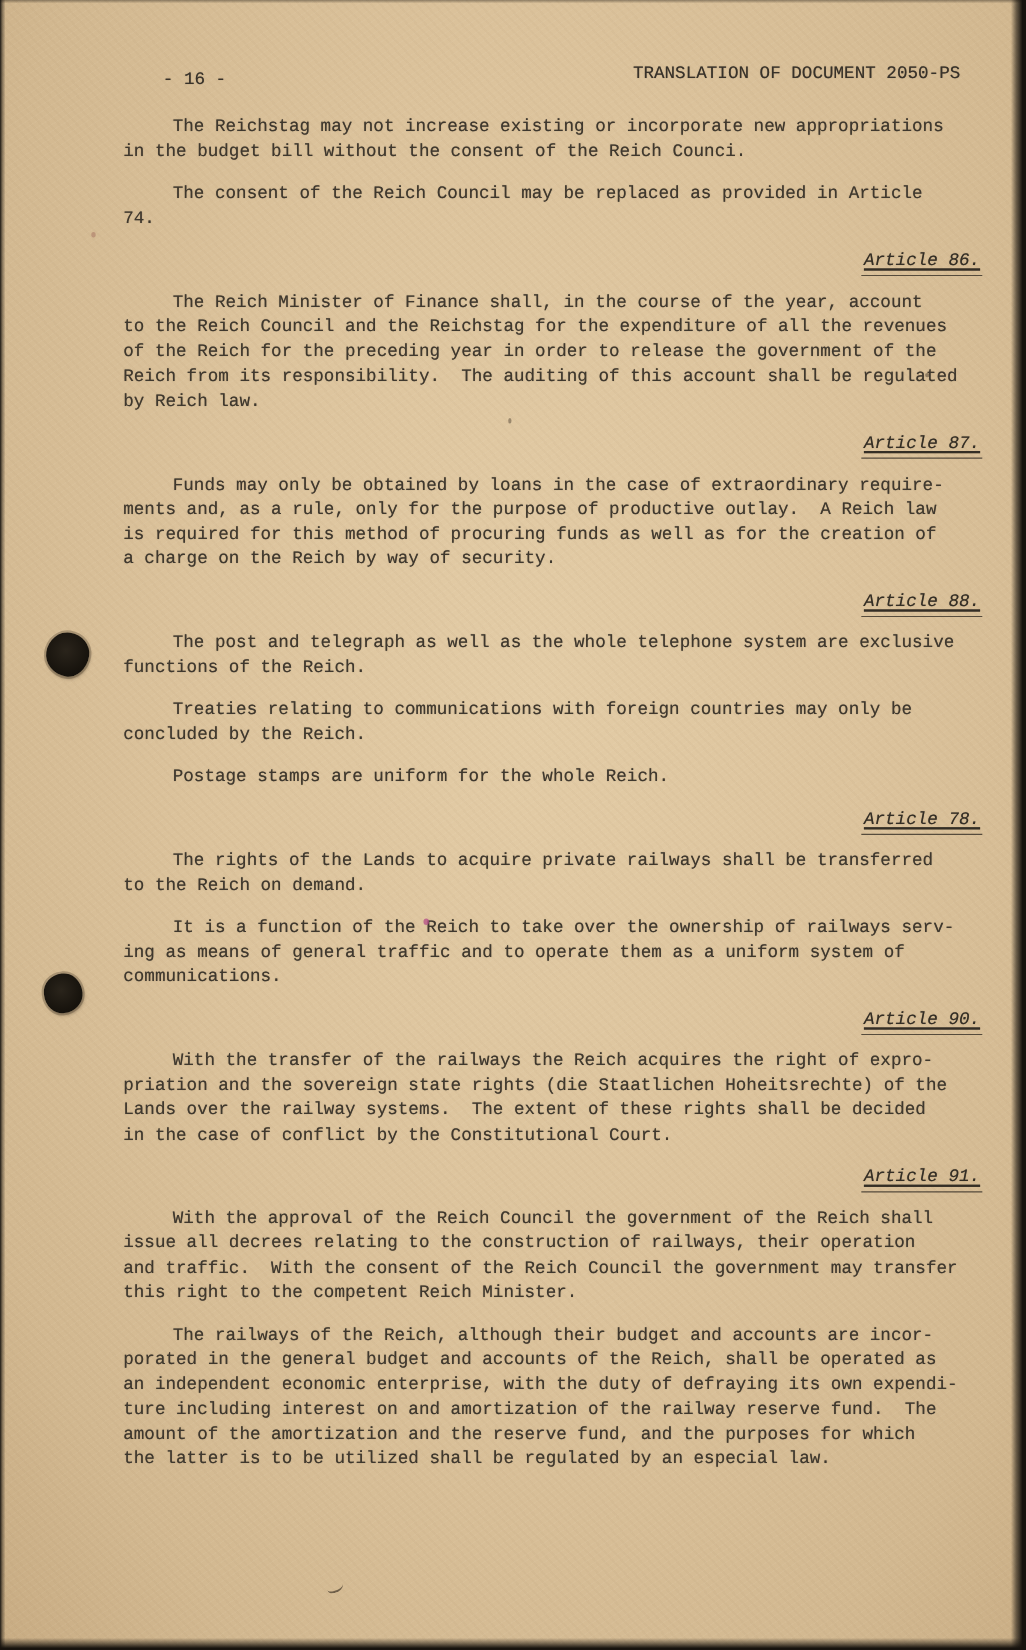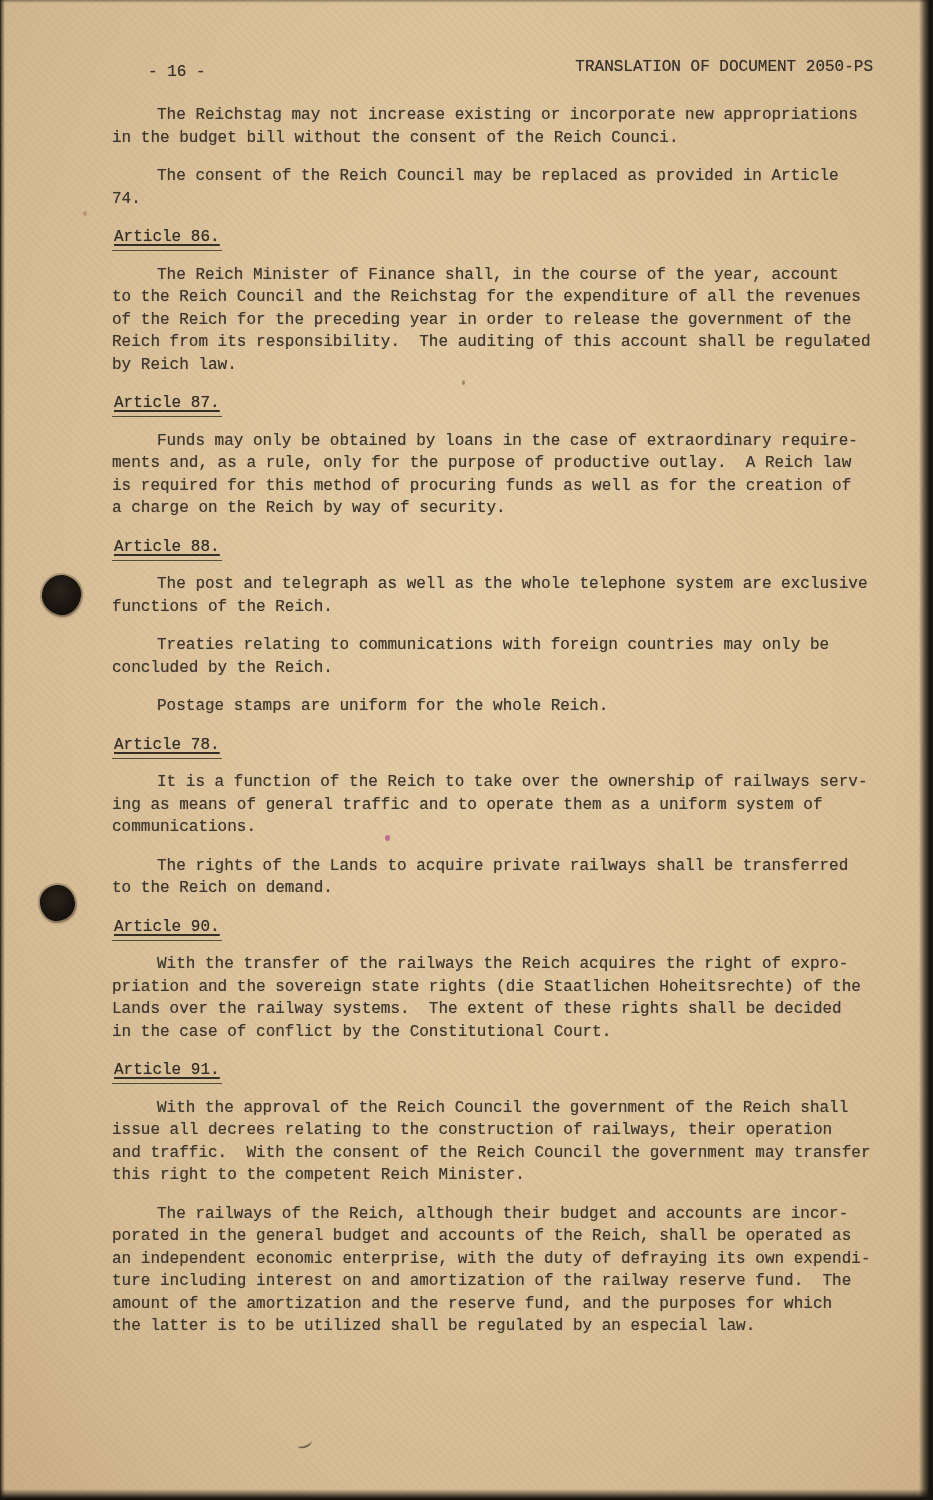--- a/index.html
+++ b/index.html
@@ -57,23 +57,24 @@
     padding: 104px 40px 0 112px;
     font-size: 16px; line-height: 22.5px;
   }
   .content p {
     margin: 0 0 16px 0;
     white-space: pre-wrap;
     text-indent: 45px;
   }
   .article-heading {
     margin: 10px 0 15px 0;
-    text-align: left;
+    text-align: right;
     font-size: 16px; font-weight: normal;
     color: #342e25;
+    font-style: italic;
   }
   .article-heading span {
     text-decoration: underline;
     text-decoration-thickness: 1.5px;
     text-underline-offset: 3px;
     border-bottom: 1.5px solid rgba(52,46,37,0.8);
     padding: 0 2px 4px 2px;
   }
 
   .pencil-mark { position: absolute; left: 297px; top: 1438px;
@@ -118,25 +119,25 @@
 a charge on the Reich by way of security.</p>
 
     <h3 class="article-heading typed"><span>Article 88.</span></h3>
     <p>The post and telegraph as well as the whole telephone system are exclusive
 functions of the Reich.</p>
     <p>Treaties relating to communications with foreign countries may only be
 concluded by the Reich.</p>
     <p>Postage stamps are uniform for the whole Reich.</p>
 
     <h3 class="article-heading typed"><span>Article 78.</span></h3>
+    <p>The rights of the Lands to acquire private railways shall be transferred
+to the Reich on demand.</p>
     <p>It is a function of the Reich to take over the ownership of railways serv-
 ing as means of general traffic and to operate them as a uniform system of
 communications.</p>
-    <p>The rights of the Lands to acquire private railways shall be transferred
-to the Reich on demand.</p>
 
     <h3 class="article-heading typed"><span>Article 90.</span></h3>
     <p>With the transfer of the railways the Reich acquires the right of expro-
 priation and the sovereign state rights (die Staatlichen Hoheitsrechte) of the
 Lands over the railway systems.  The extent of these rights shall be decided
 in the case of conflict by the Constitutional Court.</p>
 
     <h3 class="article-heading typed"><span>Article 91.</span></h3>
     <p>With the approval of the Reich Council the government of the Reich shall
 issue all decrees relating to the construction of railways, their operation

